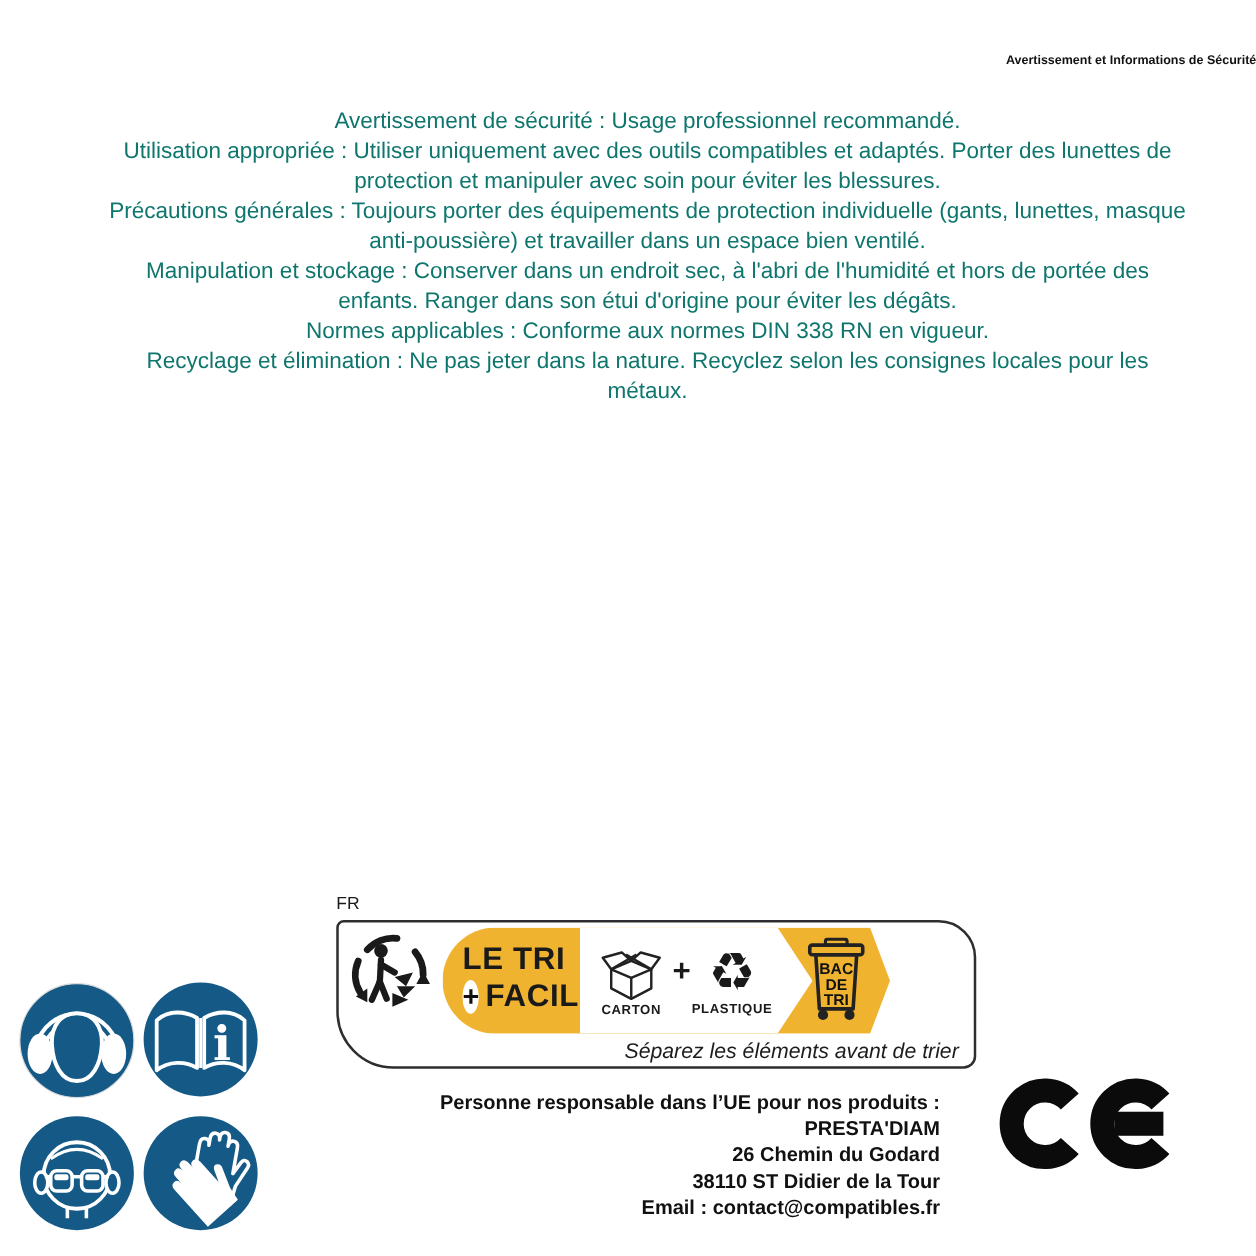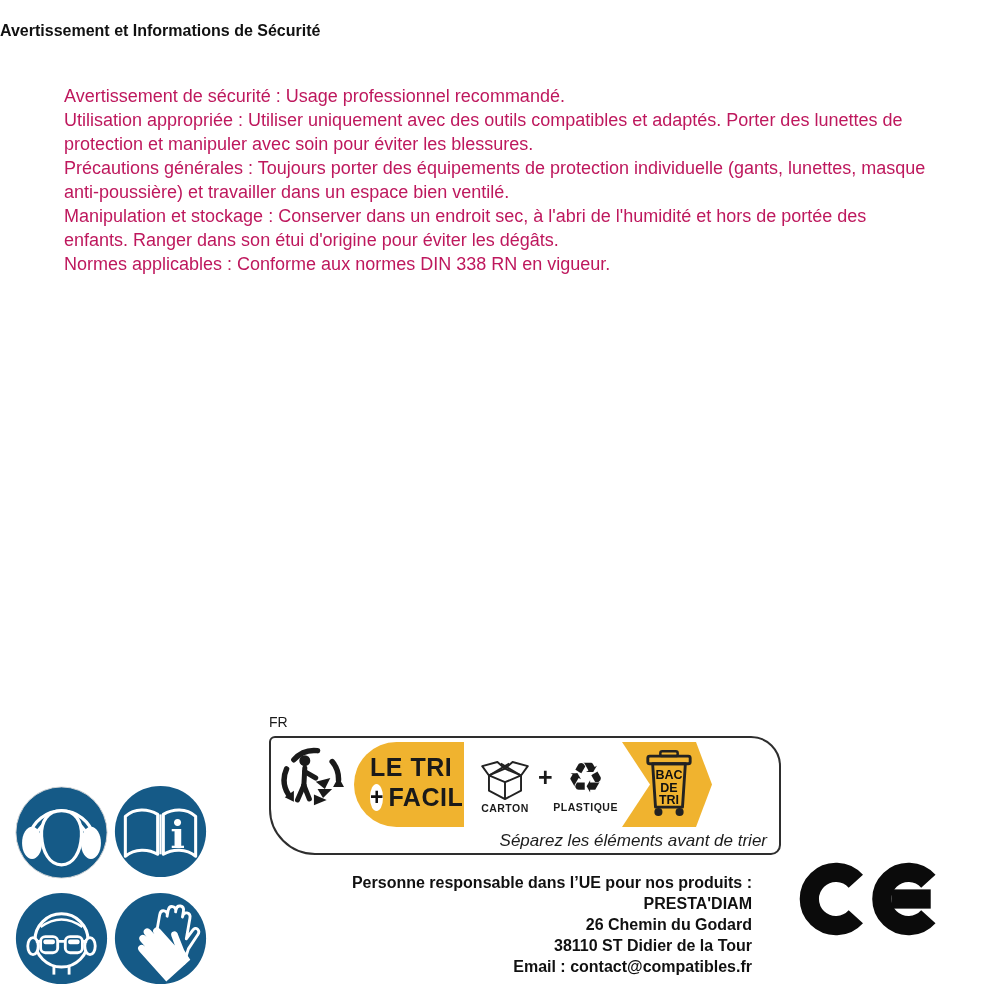--- a/index.html
+++ b/index.html
@@ -5,28 +5,28 @@
   html,body{margin:0;padding:0;}
   body{
     width:1005px;height:1005px;background:#ffffff;
     font-family:"Liberation Sans", sans-serif;color:#000;
     position:relative;overflow:hidden;
   }
   .canvas{position:absolute;inset:0;}
 
   
   .doc-title{
-    position:absolute;top:22px;left:0;width:100%;
-    text-align:left;font-size:16px;font-weight:bold;color:#111;
+    position:absolute;top:43px;left:0;width:100%;
+    text-align:right;font-size:10px;font-weight:bold;color:#111;
   }
 
   
   .body-text{
-    position:absolute;top:84px;left:64px;width:862px;
-    font-size:18px;line-height:24px;color:#be185d;
+    position:absolute;top:84px;left:87px;width:862px;
+    font-size:18px;line-height:24px;color:#0f766e;text-align:center;
   }
   .body-text p{margin:0;}
 
   
   .picto{position:absolute;width:95px;height:95px;}
   .picto svg{display:block;width:100%;height:100%;}
   .picto-ear{left:14px;top:785px;}
   .picto-book{left:113px;top:784px;}
   .picto-goggles{left:14px;top:891px;}
   .picto-gloves{left:113px;top:891px;}
@@ -89,20 +89,21 @@
 <div class="canvas">
 
   <div class="doc-title">Avertissement et Informations de Sécurité</div>
 
   <div class="body-text">
     <p>Avertissement de sécurité : Usage professionnel recommandé.</p>
     <p>Utilisation appropriée : Utiliser uniquement avec des outils compatibles et adaptés. Porter des lunettes de protection et manipuler avec soin pour éviter les blessures.</p>
     <p>Précautions générales : Toujours porter des équipements de protection individuelle (gants, lunettes, masque anti-poussière) et travailler dans un espace bien ventilé.</p>
     <p>Manipulation et stockage : Conserver dans un endroit sec, à l'abri de l'humidité et hors de portée des enfants. Ranger dans son étui d'origine pour éviter les dégâts.</p>
     <p>Normes applicables : Conforme aux normes DIN 338 RN en vigueur.</p>
+    <p>Recyclage et élimination : Ne pas jeter dans la nature. Recyclez selon les consignes locales pour les métaux.</p>
   </div>
 
   <div class="picto picto-ear">
     <svg viewBox="0 0 100 100">
       <circle cx="50" cy="50" r="48" fill="#155A87" stroke="#d9d9d9" stroke-width="1"></circle>
       <path d="M16,54 A35,35 0 0 1 84,54" fill="none" stroke="#fff" stroke-width="3.4"></path>
       <path d="M22,56 A29,29 0 0 1 78,56" fill="none" stroke="#fff" stroke-width="3.4"></path>
       <path d="M50,27 C64,27 72,38 71,54 C70,70 63,84 50,84 C37,84 30,70 29,54 C28,38 36,27 50,27 Z" fill="#155A87" stroke="#fff" stroke-width="3.4"></path>
       <ellipse cx="19" cy="61" rx="10.5" ry="17" fill="#fff"></ellipse>
       <ellipse cx="81" cy="61" rx="10.5" ry="17" fill="#fff"></ellipse>

